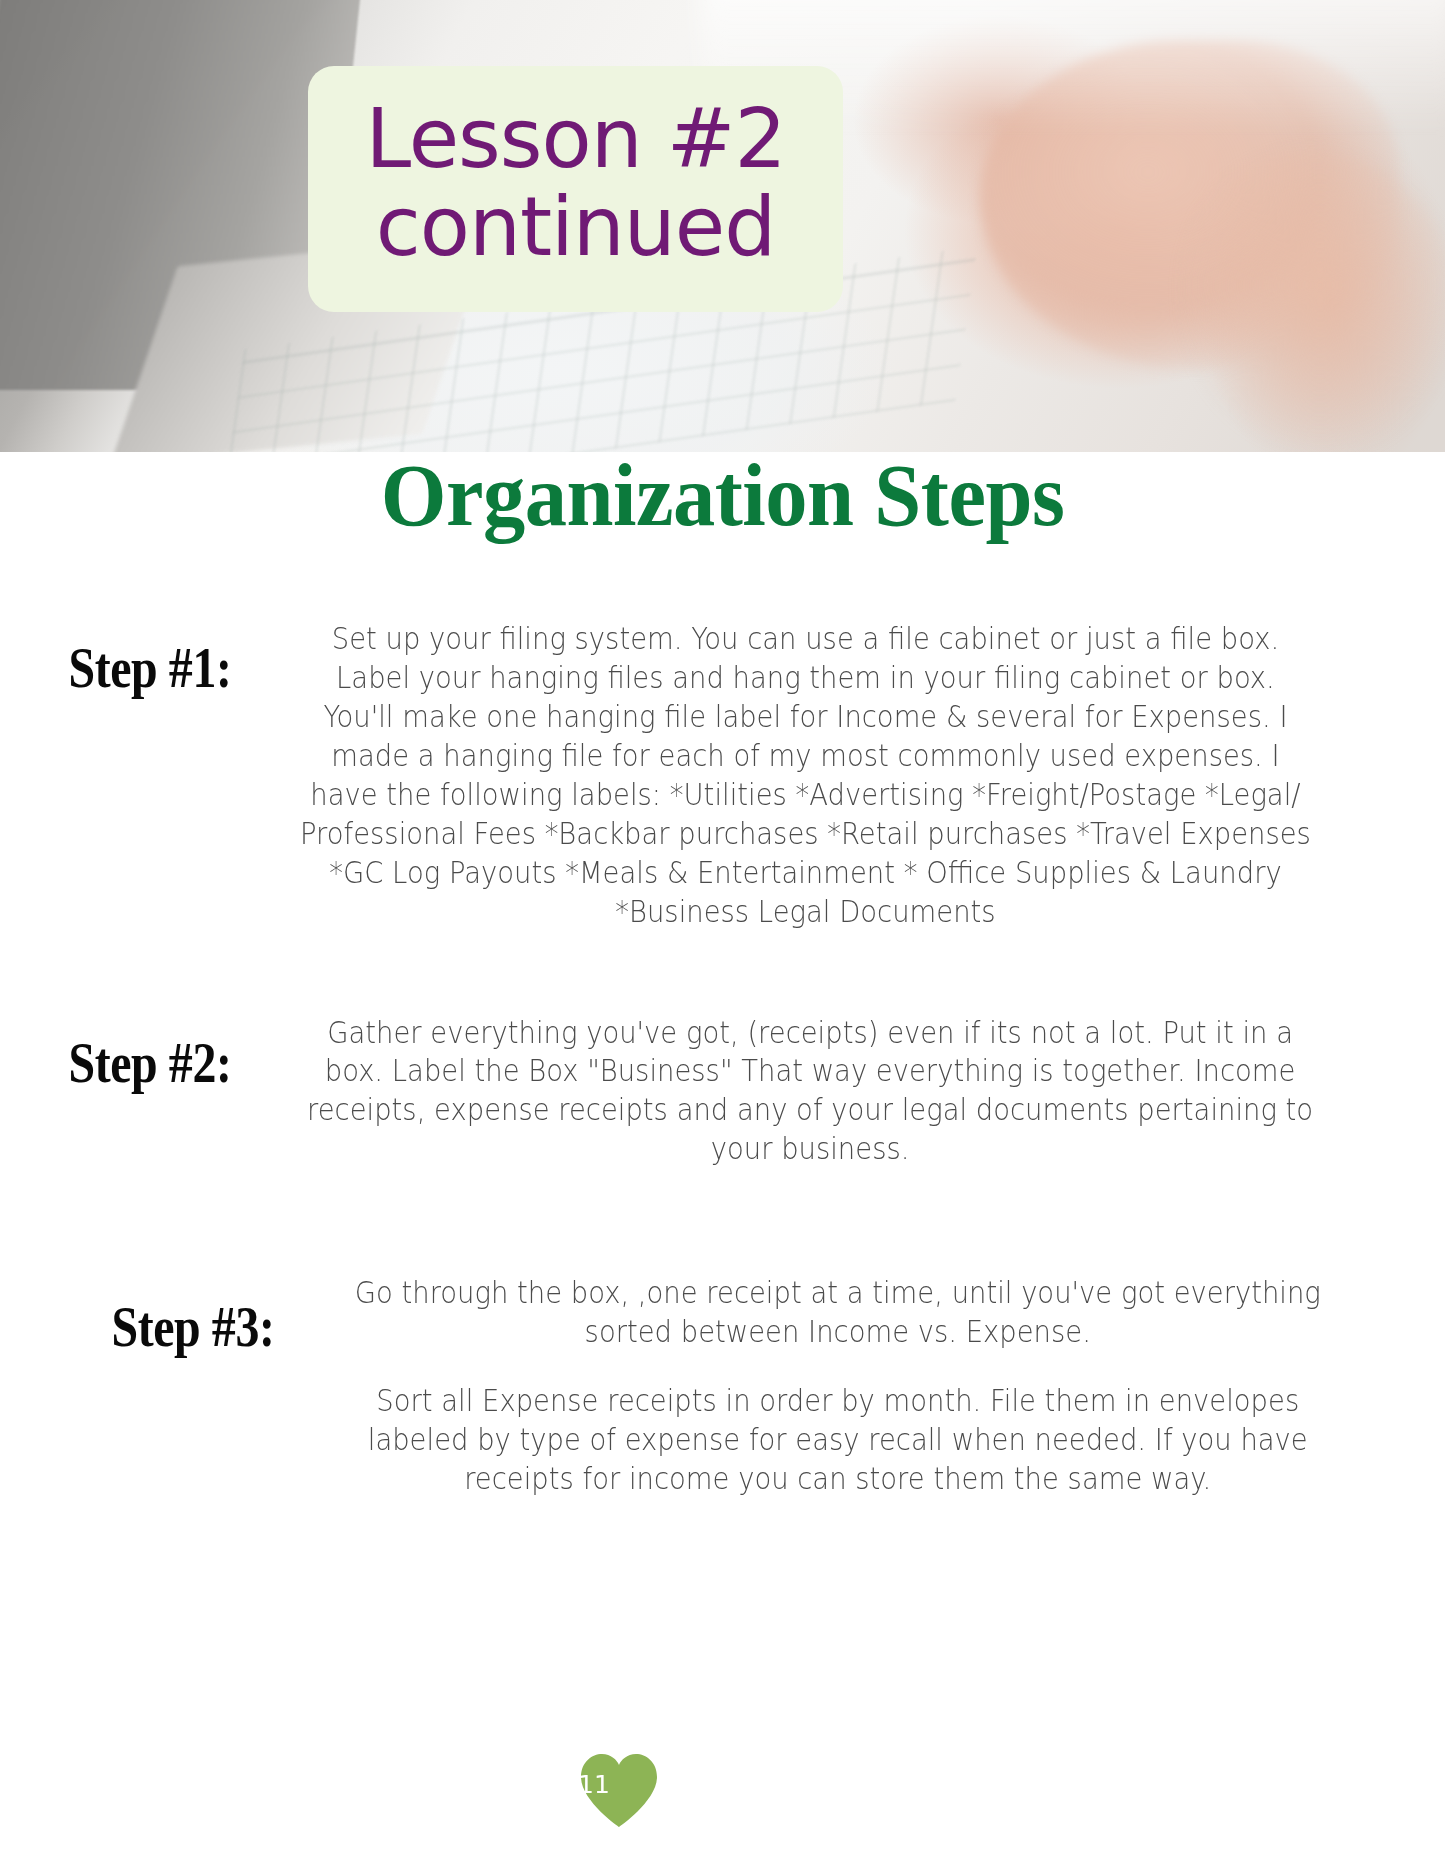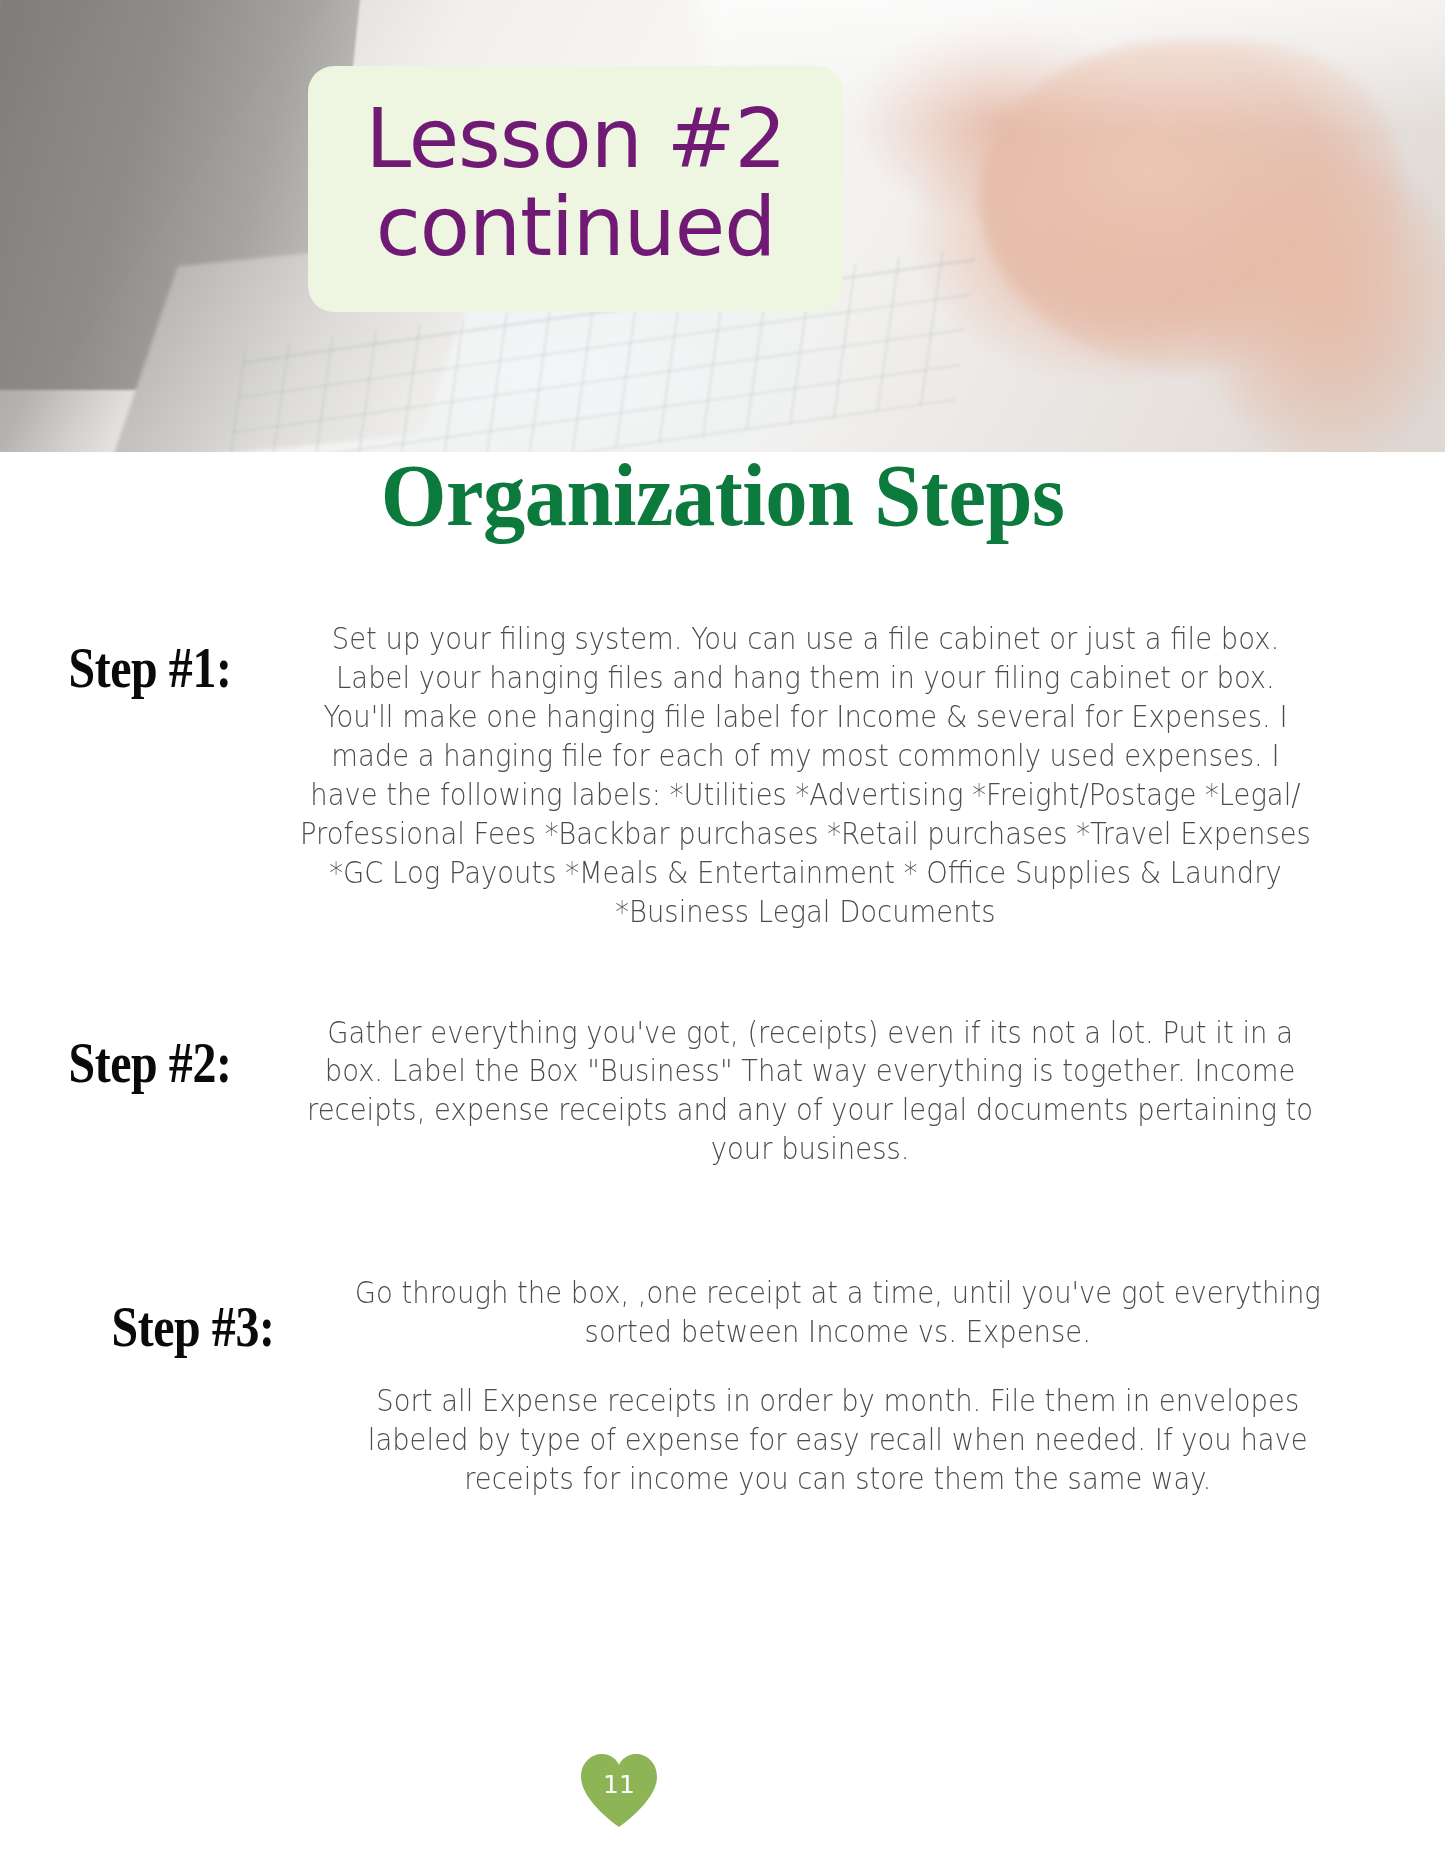--- a/index.html
+++ b/index.html
@@ -219,21 +219,20 @@
     position: absolute;
     inset: 0;
     width: 82px;
     height: 78px;
   }
   .page-heart-num {
     position: absolute;
     left: 0;
     top: 20px;
     width: 82px;
-    text-align: center;
     color: #ffffff;
     font-family: "DejaVu Sans", sans-serif;
     font-weight: 400;
     font-size: 25px;
     line-height: 1;
   }
 </style>
 </head>
 <body>
 

